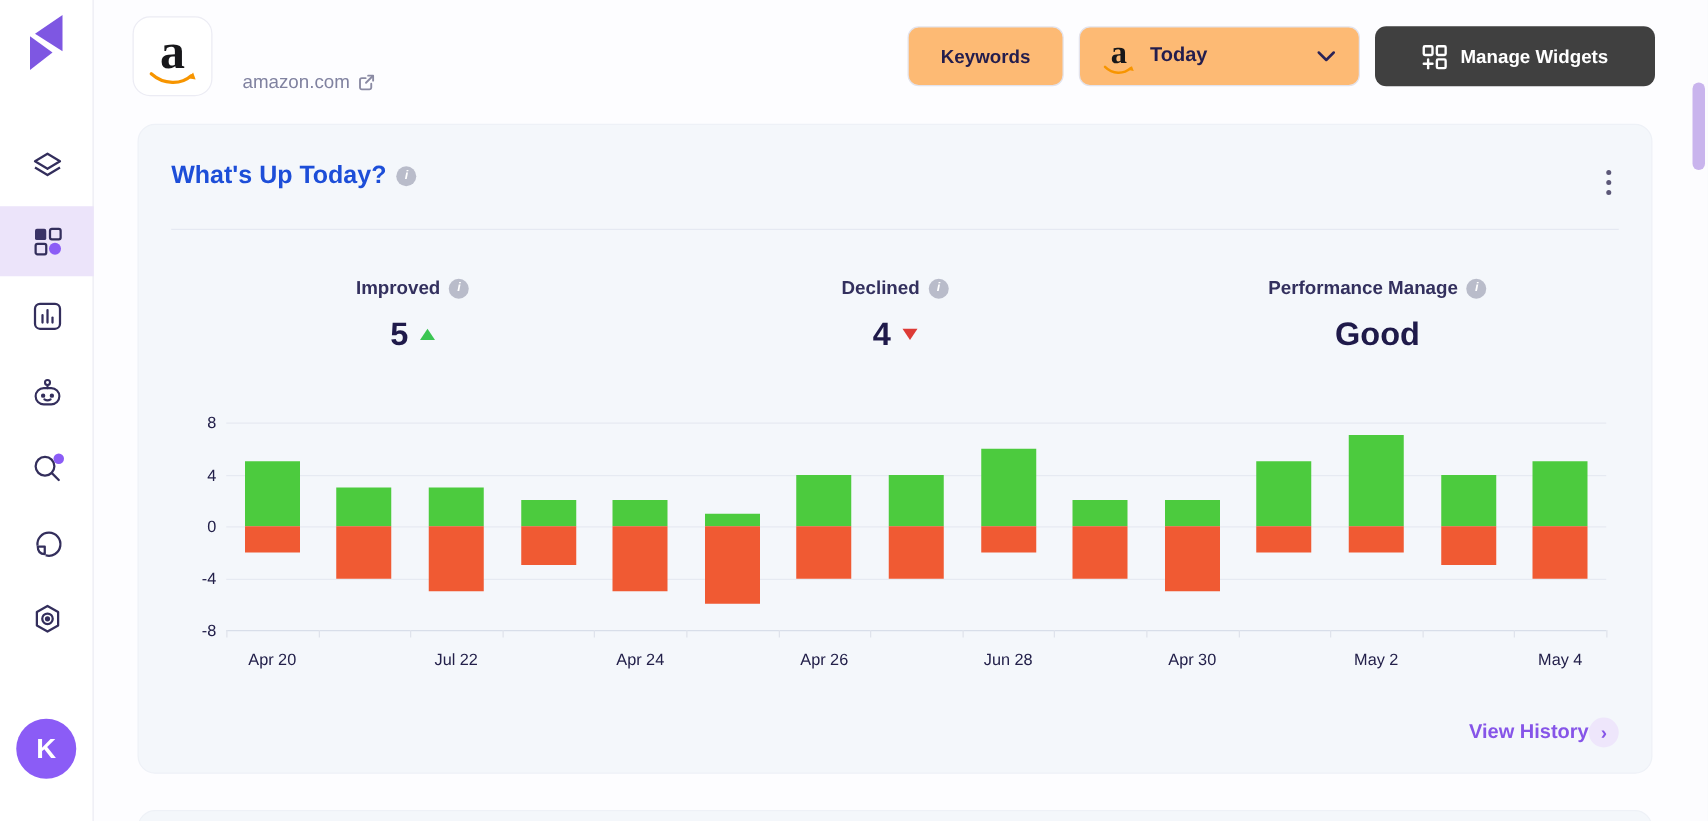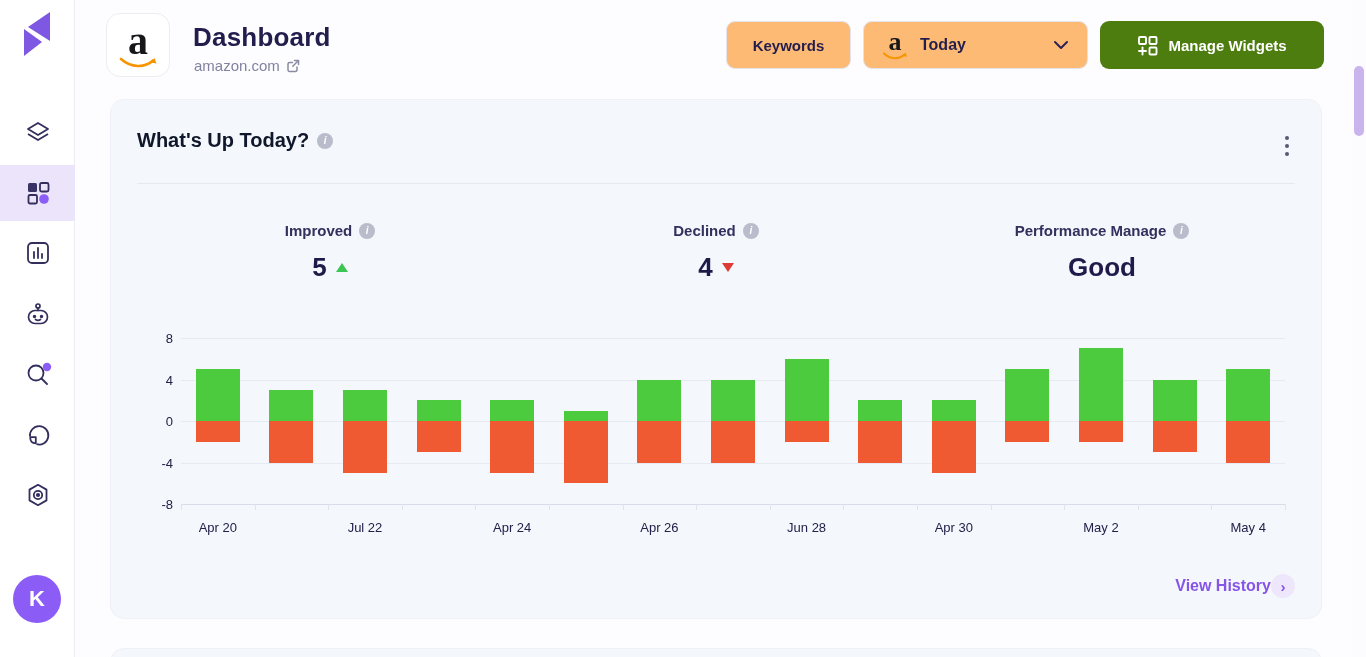--- a/index.html
+++ b/index.html
@@ -17,33 +17,33 @@
 
   
   .site-card { position:absolute; left:106px; top:13px; width:64px; height:64px; background:#fff; border:1px solid #ececf4; border-radius:14px; display:flex; align-items:center; justify-content:center; }
   .page-title { position:absolute; left:193px; top:22px; font-size:26px; font-weight:800; color:#231d4d; letter-spacing:.2px; }
   .site-row { position:absolute; left:194px; top:57px; display:flex; align-items:center; gap:6px; color:#8082a0; font-size:15px; cursor:pointer; }
   .btn { position:absolute; top:21px; height:48px; border-radius:9px; display:flex; align-items:center; justify-content:center; font-size:15px; cursor:pointer; }
   .btn-plain { background:#fdba74; border:1px solid #e3e3ec; color:#231d4d; font-weight:600; }
   .btn-keywords { left:726px; width:125px; }
   .select-project { left:863px; width:225px; justify-content:flex-start; padding:0 18px; gap:12px; }
   .select-project .spacer { flex:1; }
-  .btn-primary { left:1100px; width:224px; background:#4d7c0f; color:#fff; font-weight:700; gap:10px; border:none; }
+  .btn-primary { left:1100px; width:224px; background:#404040; color:#fff; font-weight:700; gap:10px; border:none; }
 
   
   .am { display:flex; flex-direction:column; align-items:center; line-height:1; }
   .am .a { font-weight:800; color:#17171a; font-family:"Liberation Serif", serif; }
   .am-big .a { font-size:40px; margin-bottom:-4px; }
   .am-small .a { font-size:26px; margin-bottom:-3px; }
 
   
   .card { position:absolute; left:110px; top:99px; width:1212px; height:520px; background:#f4f7fb; border:1px solid #eef1f7; border-radius:14px; }
   .card2 { position:absolute; left:110px; top:648px; width:1212px; height:40px; background:#f4f7fb; border:1px solid #eef1f7; border-radius:14px; }
   .card-title-row { position:absolute; left:26px; top:29px; display:flex; align-items:center; gap:8px; }
-  .card-title { font-size:20px; font-weight:800; color:#0f172a; }
+  .card-title { font-size:20px; font-weight:800; color:#1d4ed8; }
   .info-icon { width:16px; height:16px; border-radius:50%; background:#b9bcca; color:#fff; font-size:10px; font-weight:700; font-style:italic; display:inline-flex; align-items:center; justify-content:center; cursor:pointer; }
   .kebab { position:absolute; right:28px; top:32px; display:flex; flex-direction:column; gap:4px; align-items:center; cursor:pointer; padding:4px; }
   .kebab i { width:4px; height:4px; border-radius:50%; background:#5b5777; }
   .card-divider { position:absolute; left:26px; right:26px; top:83px; height:1px; background:#e5e9f2; }
 
   
   .stats-row { position:absolute; left:26px; right:26px; top:122px; display:flex; }
   .stat { flex:1; text-align:center; }
   .stat-label { display:inline-flex; align-items:center; gap:7px; font-size:15px; font-weight:600; color:#33305e; }
   .stat-value-row { margin-top:12px; display:flex; align-items:center; justify-content:center; gap:9px; }
@@ -148,21 +148,20 @@
 
   <div class="site-card">
     <div class="am am-big">
       <span class="a">a</span>
       <svg width="40" height="13" viewBox="0 0 40 13">
         <path d="M3 2 C 13 11, 27 11, 35 3.5" stroke="#f79500" stroke-width="2.6" fill="none" stroke-linecap="round"></path>
         <polygon points="36.5,1 38.5,6.5 32.5,5.5" fill="#f79500"></polygon>
       </svg>
     </div>
   </div>
-  <div class="page-title">Dashboard</div>
   <div class="site-row">
     <span>amazon.com</span>
     <svg width="14" height="14" viewBox="0 0 14 14" fill="none" stroke="#8a8aa3" stroke-width="1.5" stroke-linecap="round" stroke-linejoin="round">
       <path d="M11 8 v3 a1.5 1.5 0 0 1 -1.5 1.5 h-6 A1.5 1.5 0 0 1 2 11 V5 a1.5 1.5 0 0 1 1.5 -1.5 h3"></path>
       <path d="M8.5 1.5 h4 v4"></path>
       <path d="M12.2 1.8 L6.8 7.2"></path>
     </svg>
   </div>
 
   <div class="btn btn-plain btn-keywords">

